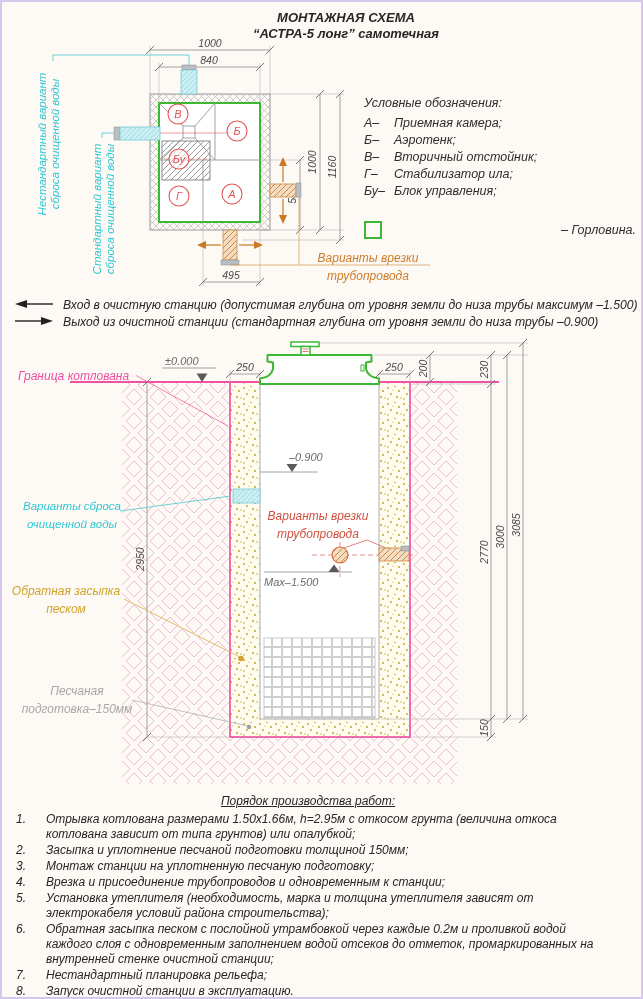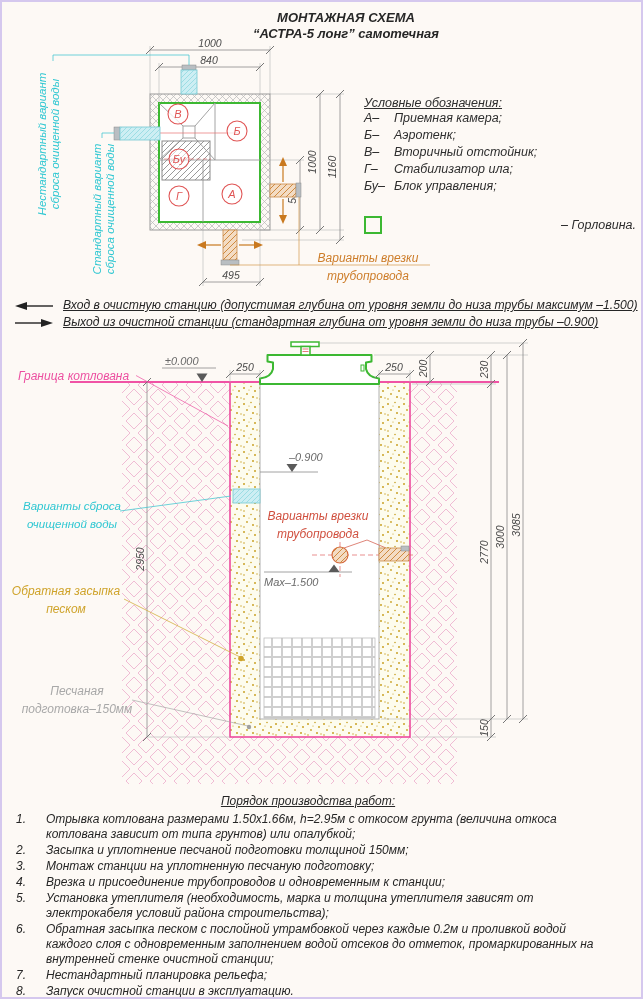--- a/index.html
+++ b/index.html
@@ -16,27 +16,27 @@
   .dimtxt{fill:#4a4a4a;font-size:10.5px;}
   .lvltxt{fill:#6a6a6a;font-size:11px;}
   .cyantxt{fill:#2fc7d2;font-size:11.5px;}
   .orangetxt{fill:#cd7d2a;font-size:12px;}
   .redtxt{fill:#d0503f;font-size:12px;}
   .pinktxt{fill:#ec4fa0;font-size:12px;}
   .olivetxt{fill:#cfa32a;font-size:12px;}
   .graytxt{fill:#a8a8a8;font-size:12px;}
   .comptxt{fill:#e05555;font-size:11px;}
   .legend{position:absolute;left:362px;top:94px;width:272px;font-size:12.5px;color:#2e2e2e;}
-  .legend .lt{text-decoration:underline;}
+  .legend .lt{margin-bottom:5px;}
   .legend .row{display:flex;line-height:1.36;}
   .legend .lk{width:30px;flex:0 0 30px;}
   .legend .gor{display:flex;align-items:center;margin-top:21px;justify-content:space-between;}
   .legend .sw{width:14px;height:14px;border:2.5px solid #3cb832;margin-right:7px;flex:0 0 auto;}
   .notes{position:absolute;left:12px;top:296px;width:625px;font-size:12.2px;color:#262626;}
-  .notes .nrow{display:flex;align-items:flex-end;margin-bottom:3px;gap:9px;text-decoration:underline;}
+  .notes .nrow{display:flex;align-items:flex-start;margin-bottom:3px;gap:9px;}
   .notes svg{position:static;flex:0 0 auto;}
   .work{position:absolute;left:14px;top:792px;width:584px;font-size:12px;color:#262626;}
   .work .wt{text-decoration:underline;margin-bottom:4px;text-align:center;}
   .work .wrow{display:flex;line-height:1.25;margin-bottom:1px;}
   .work .num{width:30px;flex:0 0 30px;}
   .work .txt{flex:1;font-style:italic;}
 </style>
 </head>
 <body>
 

